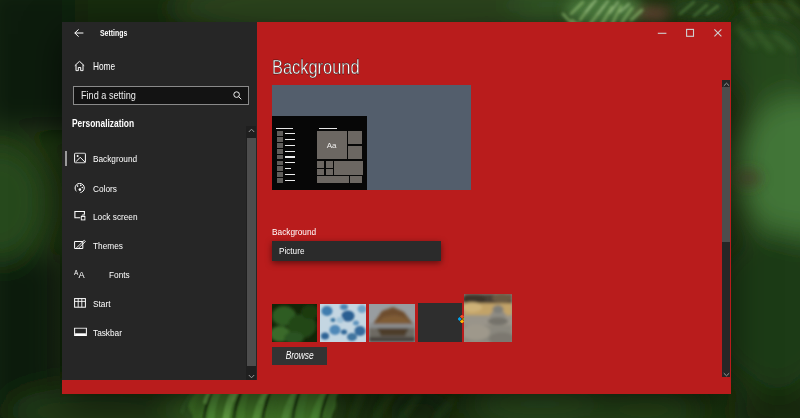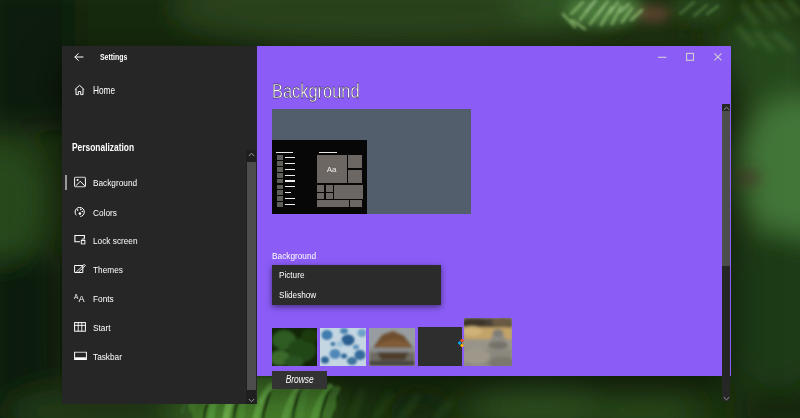--- a/index.html
+++ b/index.html
@@ -1,19 +1,19 @@
 <!DOCTYPE html>
 <html><head>
 <meta charset="utf-8">
 <style>
 html,body{margin:0;padding:0;}
 body{width:800px;height:418px;overflow:hidden;position:relative;background:#1b2e11;
   font-family:"Liberation Sans",sans-serif;-webkit-font-smoothing:antialiased;}
 .bg{position:absolute;left:0;top:0;}
-.win{position:absolute;left:62px;top:46px;width:669px;height:330px;background:#8b5cf6;
+.win{position:absolute;left:62px;top:22px;width:669px;height:372px;background:#b91c1c;
   box-shadow:0 12px 36px rgba(0,0,0,.55);}
 .side{position:absolute;left:0;top:0;width:195px;height:358px;background:#262626;}
 .abs{position:absolute;}
 .t{display:inline-block;transform:scaleX(0.85);transform-origin:0 50%;white-space:nowrap;}
 .navlbl{position:absolute;left:31px;font-size:9.5px;color:#fff;transform:translateY(-50%);}
 .navico{position:absolute;left:12px;transform:translateY(-50%);}
 .ddi{height:20px;line-height:20px;padding-left:7px;font-size:9.5px;color:#fff;background:#2b2b2b;}
 .tile{position:absolute;background:#6c6762;}
 </style>
 </head>
@@ -145,29 +145,36 @@
     <svg class="abs" style="left:11.5px;top:5.5px;" width="10" height="10" viewBox="0 0 10 10">
       <path d="M0.8 5 H9.4 M0.8 5 L4.6 1.4 M0.8 5 L4.6 8.6" stroke="#fff" stroke-width="1" fill="none"></path>
     </svg>
     <div class="abs" style="left:38.4px;top:10.5px;transform:translateY(-50%);font-size:9px;font-weight:700;color:#fff;"><span class="t" style="transform:scaleX(0.77);">Settings</span></div>
 
     <svg class="abs" style="left:12px;top:44px;transform:translateY(-50%);" width="11" height="11" viewBox="0 0 11 11">
       <path d="M0.8 5.2 L5.5 0.8 L10.2 5.2 M2 4.4 V10.2 H4.3 V7 H6.7 V10.2 H9 V4.4" stroke="#fff" stroke-width="1" fill="none" stroke-linejoin="round"></path>
     </svg>
     <div class="abs" style="left:31px;top:43.8px;transform:translateY(-50%);font-size:10.5px;color:#fff;"><span class="t" style="transform:scaleX(0.79);">Home</span></div>
 
+    <div class="abs" style="left:11px;top:63.5px;width:174px;height:17px;background:#131313;border:1px solid #8a8a8a;">
+      <div class="abs" style="left:7px;top:50%;transform:translateY(-50%);font-size:10.5px;color:#ececec;"><span class="t" style="transform:scaleX(0.87);">Find a setting</span></div>
+      <svg class="abs" style="right:6px;top:4.5px;" width="9" height="9" viewBox="0 0 9 9">
+        <circle cx="3.6" cy="3.6" r="2.8" stroke="#efefef" stroke-width="1" fill="none"></circle>
+        <path d="M5.7 5.7 L8.3 8.3" stroke="#efefef" stroke-width="1"></path>
+      </svg>
+    </div>
     <div class="abs" style="left:10px;top:100.5px;transform:translateY(-50%);font-size:10px;font-weight:700;color:#fff;"><span class="t" style="transform:scaleX(0.84);">Personalization</span></div>
 
     <div class="abs" style="left:2.5px;top:129px;width:2px;height:15px;background:#9a9a9a;"></div>
 
     <div class="navlbl" style="top:136.3px;"><span class="t" style="transform:scaleX(0.87);">Background</span></div>
     <div class="navlbl" style="top:165.9px;"><span class="t" style="transform:scaleX(0.87);">Colors</span></div>
     <div class="navlbl" style="top:194.2px;"><span class="t" style="transform:scaleX(0.87);">Lock screen</span></div>
     <div class="navlbl" style="top:223px;"><span class="t" style="transform:scaleX(0.87);">Themes</span></div>
-    <div class="navlbl" style="top:251.7px;"><span class="t" style="transform:scaleX(0.87);">Fonts</span></div>
+    <div class="navlbl" style="top:251.7px;margin-left:16px;"><span class="t" style="transform:scaleX(0.87);">Fonts</span></div>
     <div class="navlbl" style="top:280.9px;text-decoration:underline;"><span class="t" style="transform:scaleX(0.87);">Start</span></div>
     <div class="navlbl" style="top:309.7px;"><span class="t" style="transform:scaleX(0.87);">Taskbar</span></div>
 
     <svg class="navico" style="top:136.3px;" width="12" height="11" viewBox="0 0 12 11">
       <rect x="0.6" y="0.6" width="10.8" height="9.8" rx="1" stroke="#fff" stroke-width="1" fill="none"></rect>
       <circle cx="3.6" cy="3.6" r="1" fill="#fff"></circle>
       <path d="M2 9.2 L6.2 4.8 L11 9.6" stroke="#fff" stroke-width="1" fill="none"></path>
     </svg>
     <svg class="navico" style="top:165.9px;" width="12" height="11" viewBox="0 0 12 11">
       <circle cx="5.7" cy="5.5" r="4.6" stroke="#fff" stroke-width="1" fill="none"></circle>
@@ -323,21 +330,20 @@
       <ellipse cx="34" cy="15" rx="5.5" ry="4" fill="#7e7e78"></ellipse>
       <ellipse cx="34" cy="27" rx="10" ry="4" fill="#75726a"></ellipse>
       <rect x="0" y="31" width="48" height="17" fill="#8a877e"></rect>
       <ellipse cx="12" cy="38" rx="14" ry="8" fill="#9e988b"></ellipse>
       <ellipse cx="38" cy="45" rx="13" ry="7" fill="#7b786f"></ellipse>
     </g>
   </svg>
 
   <div class="abs" style="left:210px;top:219px;width:169px;background:#2b2b2b;box-shadow:0 2px 6px rgba(0,0,0,.5);">
     <div class="ddi"><span class="t" style="transform:scaleX(0.86);">Picture</span></div>
-    <div class="ddi"><span class="t" style="transform:scaleX(0.86);">Slideshow</span></div>
   </div>
 
   <div class="abs" style="left:210px;top:324.5px;width:55px;height:18px;background:#333333;color:#fff;font-size:10px;text-align:center;line-height:18px;font-style:italic;"><span class="t" style="transform:scaleX(0.84);transform-origin:50% 50%;">Browse</span></div>
 
   <div class="abs" style="left:660px;top:58px;width:8px;height:297px;background:#262626;"></div>
   <div class="abs" style="left:660px;top:65px;width:8px;height:155px;background:#4d4d4d;"></div>
   <svg class="abs" style="left:660.5px;top:59.5px;" width="7" height="5" viewBox="0 0 7 5">
       <path d="M0.8 3.8 L3.5 1.2 L6.2 3.8" stroke="#9a9a9a" stroke-width="1" fill="none"></path>
     </svg>
   <svg class="abs" style="left:660.5px;top:349.5px;" width="7" height="5" viewBox="0 0 7 5">

